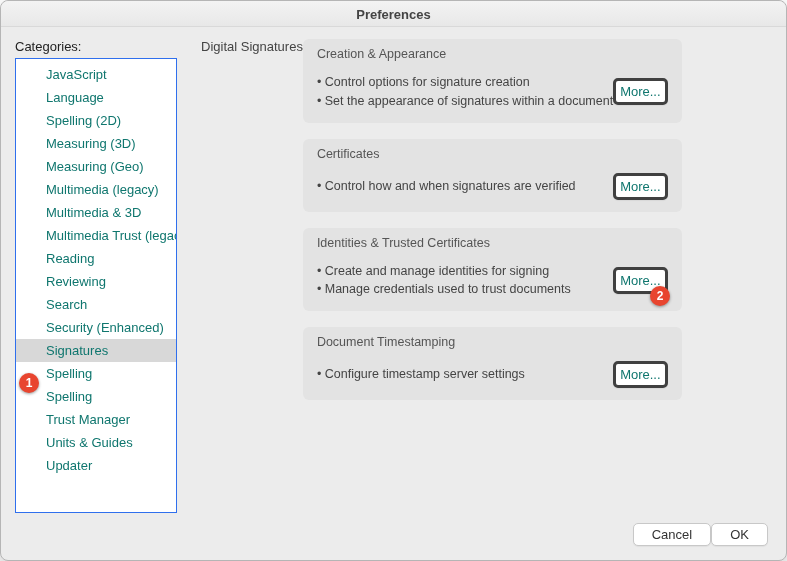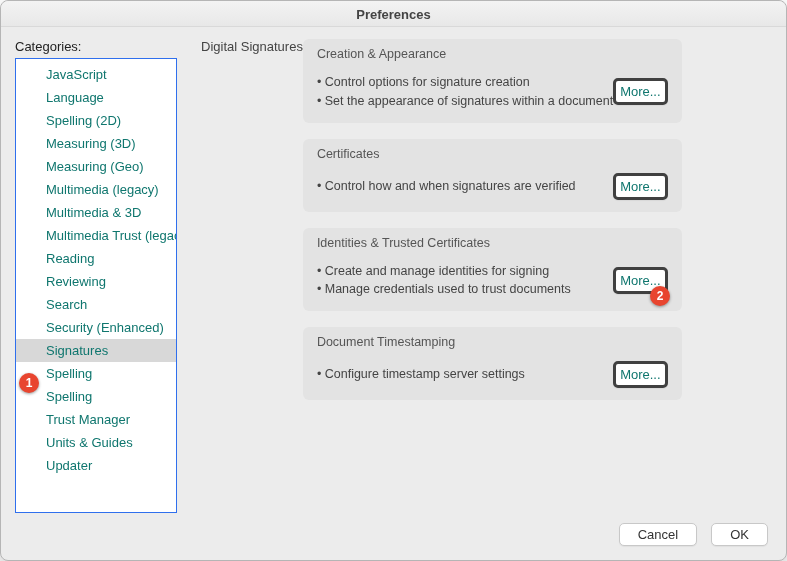--- a/index.html
+++ b/index.html
@@ -93,21 +93,21 @@
     padding:3px 4px;
     font-size:13px;
     color:#0f766e;
     box-shadow: 0 1px 1px rgba(0,0,0,.05);
     cursor:pointer;
   }
   .footer {
     padding: 10px 18px 14px 0;
     display:flex;
     justify-content:flex-end;
-    gap:14px;
+    gap:0;
   }
   .footer button {
     background:#fff;
     border:1px solid #c8c8c8;
     border-radius:5px;
     padding:3px 18px;
     font-size:13px;
     color:#333;
     box-shadow: 0 1px 1px rgba(0,0,0,.05);
     cursor:pointer;

